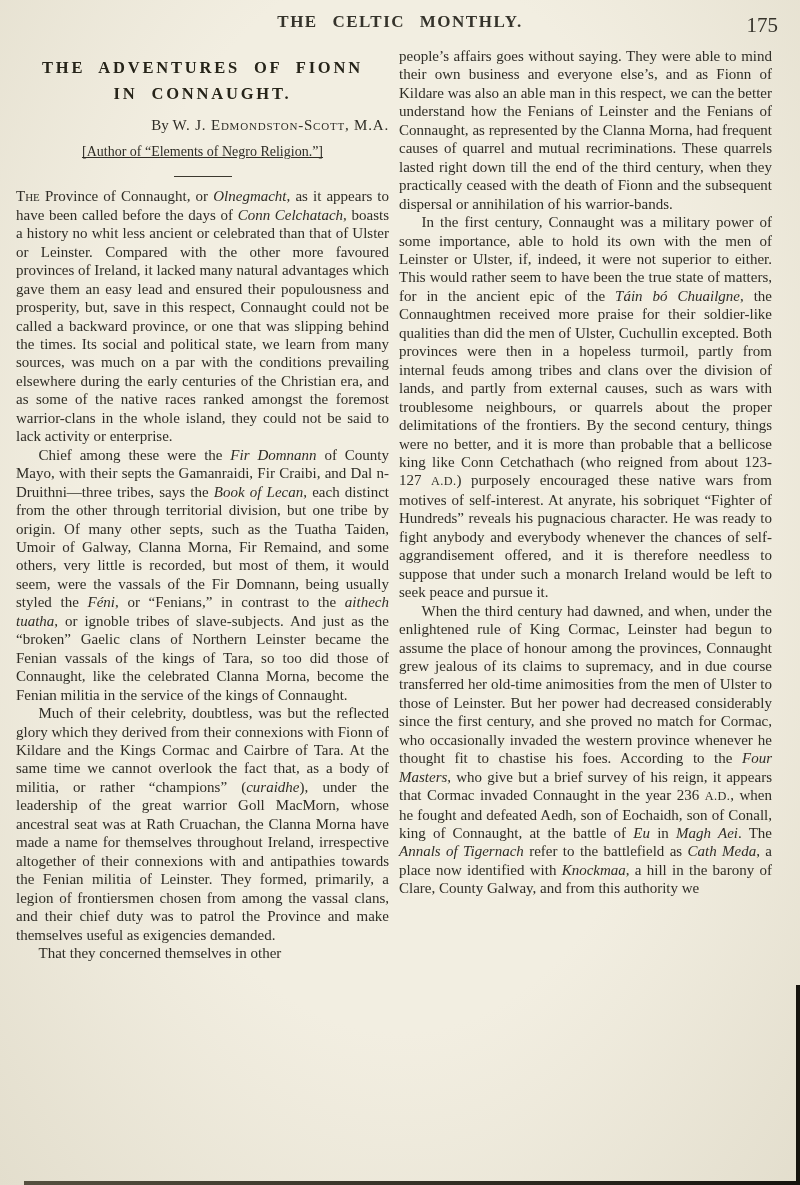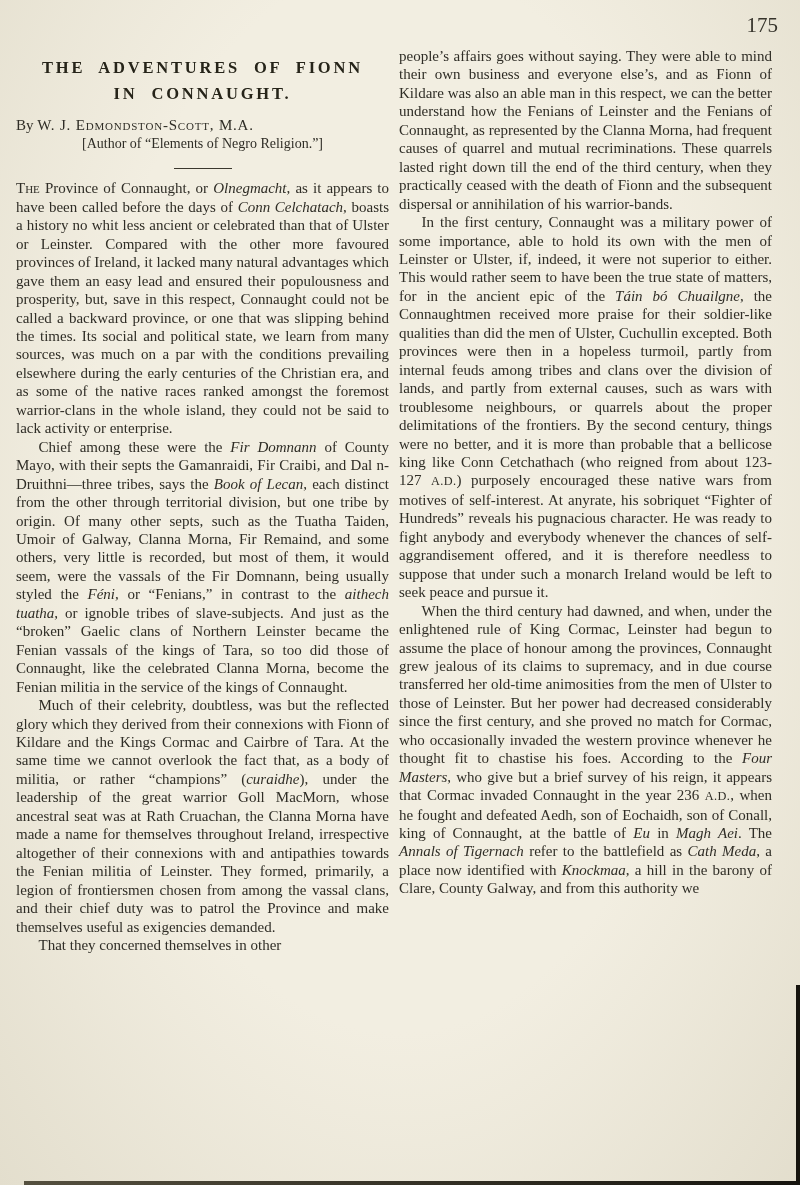--- a/index.html
+++ b/index.html
@@ -32,23 +32,23 @@
   .column { width:373px; text-align:justify; font-size:15px; line-height:18.45px; }
   
   .article-title {
     margin-top:8px;
     text-align:center;
     font-size:16.5px; font-weight:bold;
     letter-spacing:2.8px; word-spacing:7px;
     line-height:26px; color:#262419;
   }
   .title-line { display:block; }
-  .byline { text-align:left; margin-top:9px; font-size:15px; text-indent:0; }
+  .byline { text-align:right; margin-top:9px; font-size:15px; text-indent:0; }
   .byline .smallcaps { font-variant:small-caps; letter-spacing:0.8px; }
-  .author-note { text-align:center; margin-top:1px; font-size:14px; }
+  .author-note { text-align:center; margin-top:9px; font-size:14px;text-decoration:underline; }
   .divider { width:58px; height:1.5px; background:#3b382e; margin:14px auto 10px auto; }
   
   .text p { margin:0; text-indent:1.5em; }
   .text p:first-child { text-indent:0; }
   .run-italic { font-style:italic; }
   .run-smallcaps { font-variant:small-caps;margin-top:28px; }
   .run-caps { font-size:0.82em; letter-spacing:0.4px; }
   
   .scan-edge-bottom {
     position:absolute; left:24px; right:0; bottom:0; height:4px;
@@ -58,20 +58,21 @@
     position:absolute; right:0; width:4px; top:985px; bottom:0;
     background:#16140e;
   }
 </style>
 </head>
 <body>
 
 <div class="page">
 
   <div class="page-header">
+    <div class="journal-title">THE CELTIC MONTHLY.</div>
     <div class="page-number">175</div>
   </div>
 
   <div class="columns">
 
     <div class="column">
       <h1 class="article-title">
         <span class="title-line">THE ADVENTURES OF FIONN</span>
         <span class="title-line">IN CONNAUGHT.</span>
       </h1>

